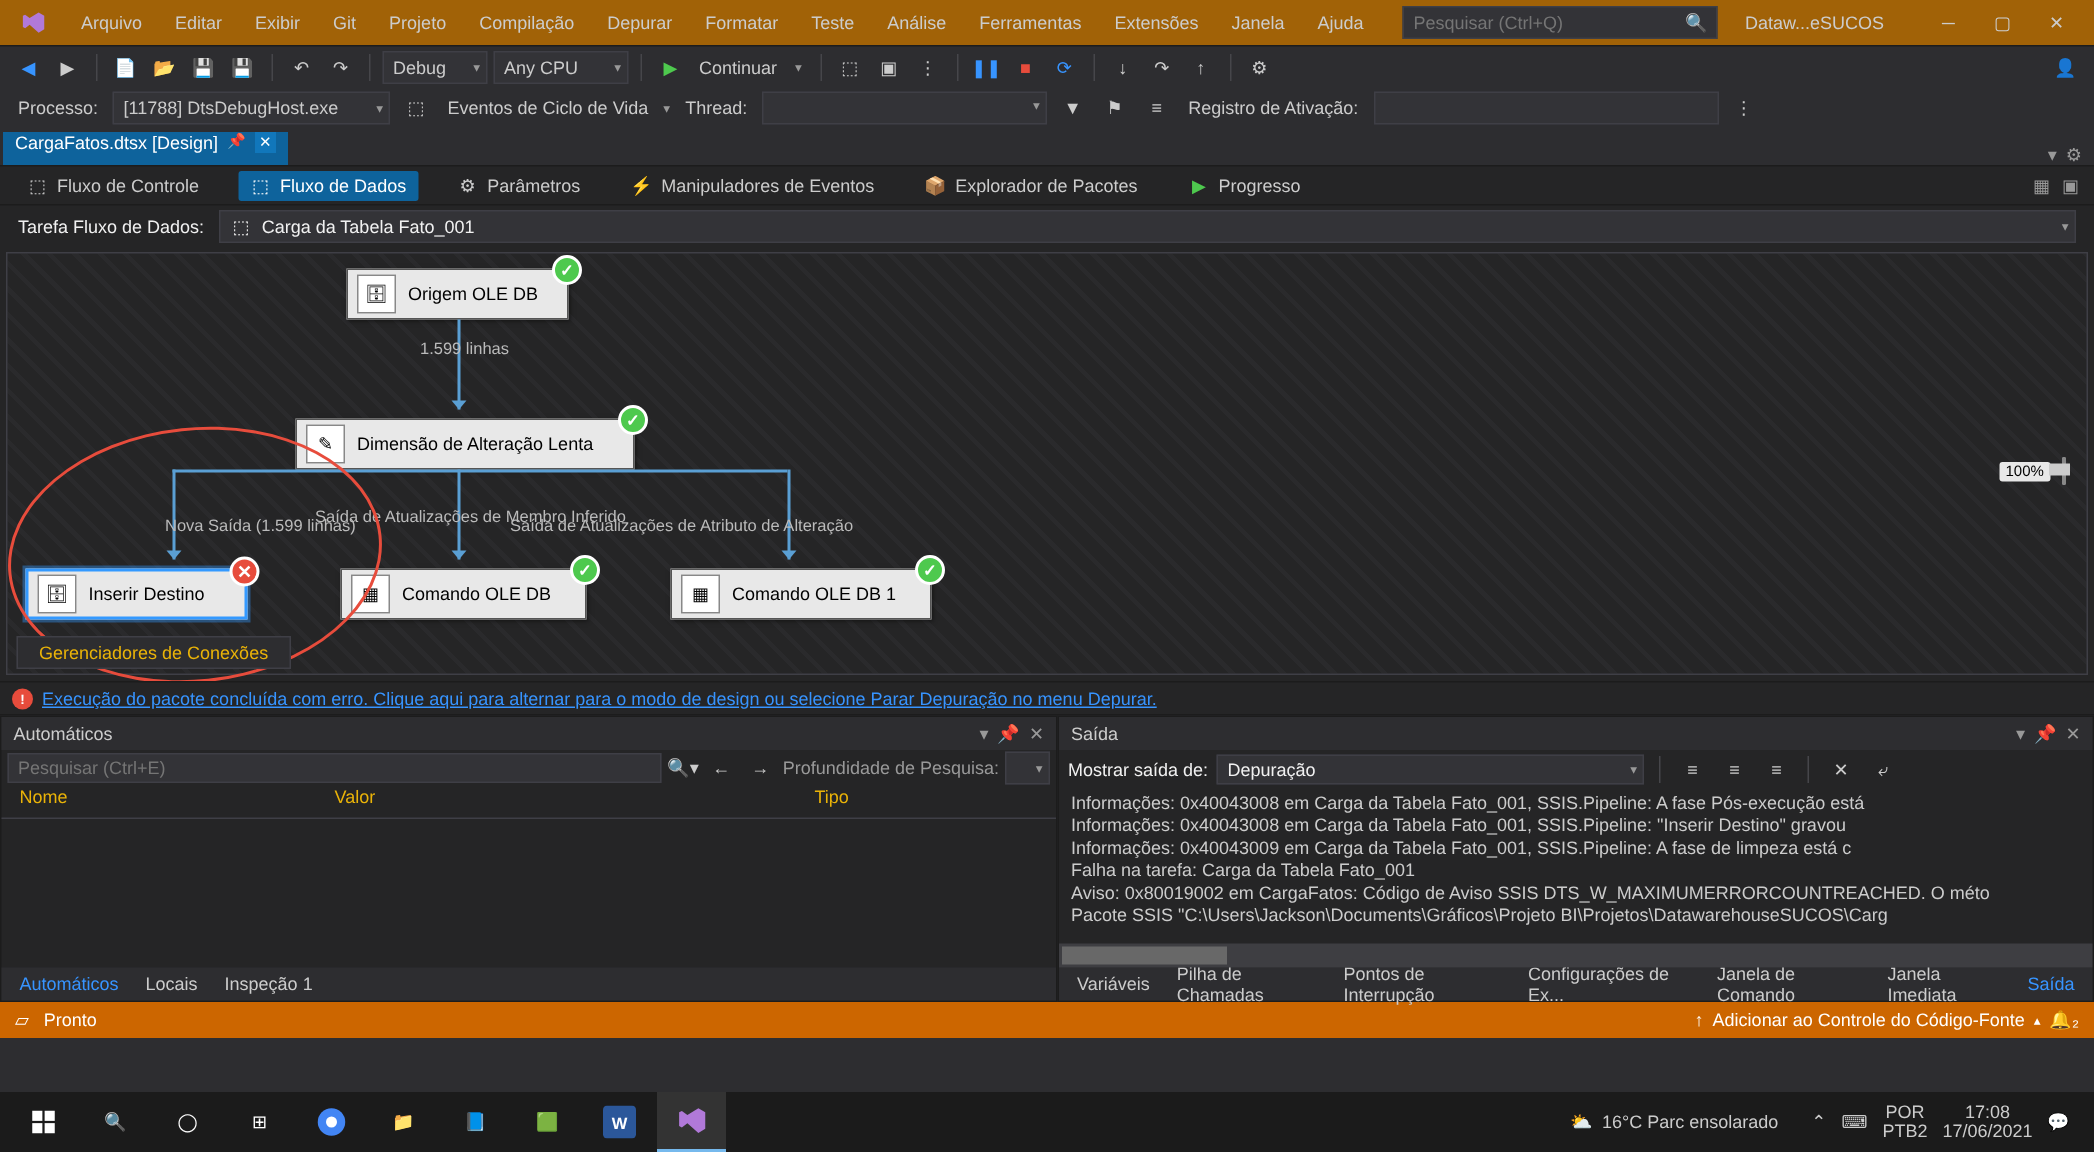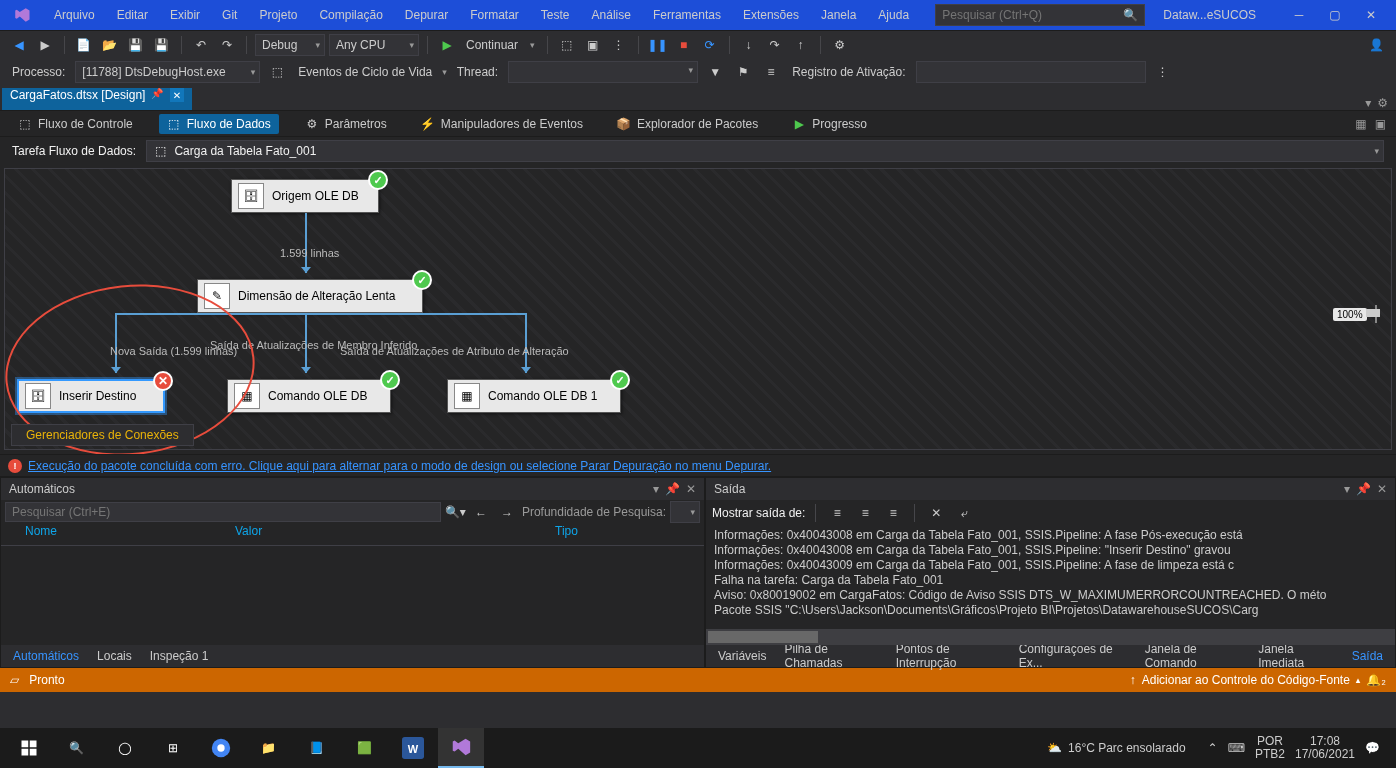--- a/index.html
+++ b/index.html
@@ -1,19 +1,19 @@
 <!DOCTYPE html>
 <html><head>
 <meta charset="utf-8">
 <style>
 *{margin:0;padding:0;box-sizing:border-box;font-family:"Segoe UI",sans-serif;font-size:12px;user-select:none}
 body{width:1396px;height:768px;background:#2d2d30;color:#f1f1f1;overflow:hidden;position:relative}
 
 
-.titlebar{height:30px;background:#1d4ed8;display:flex;align-items:center;padding:0 8px;gap:4px}
+.titlebar{height:30px;background:#a16207;display:flex;align-items:center;padding:0 8px;gap:4px}
 .vs-logo{width:28px;height:20px;display:flex;align-items:center;justify-content:center}
 .menu{display:flex;gap:2px;margin-left:4px}
 .menu-item{padding:4px 10px;cursor:pointer;color:#ccc}
 .search-box{margin-left:auto;width:210px;height:22px;background:#333337;border:1px solid #3f3f46;display:flex;align-items:center;padding:0 6px;color:#999}
 .search-box input{flex:1;background:none;border:none;outline:none;color:#ccc;font-size:12px}
 .sol-name{padding:0 14px;color:#ccc}
 .win-ctrl{display:flex;gap:2px;margin-left:8px}
 .win-btn{width:34px;height:22px;display:flex;align-items:center;justify-content:center;color:#ccc;cursor:pointer}
 
 
@@ -75,21 +75,21 @@
 .err-ico{width:14px;height:14px;border-radius:50%;background:#e74c3c;color:#fff;display:flex;align-items:center;justify-content:center;font-size:9px;font-weight:bold}
 .err-link{color:#3794ff;text-decoration:underline;cursor:pointer}
 
 
 .panels{display:flex;height:192px;border-top:1px solid #1c1c1c}
 .panel{flex:1;display:flex;flex-direction:column;background:#252526;border:1px solid #1c1c1c}
 .panel-hdr{height:22px;background:#2d2d30;display:flex;align-items:center;padding:0 8px;color:#ccc}
 .panel-hdr .pctrl{margin-left:auto;display:flex;gap:6px;color:#999;font-size:10px}
 .auto-search{height:24px;display:flex;align-items:center;padding:0 4px;gap:4px}
 .auto-search input{flex:1;background:#333337;border:1px solid #3f3f46;height:20px;padding:0 6px;color:#ccc;outline:none}
-.auto-cols{height:22px;display:flex;border-bottom:1px solid #3f3f46;color:#0ea5e9;padding:0 24px}
+.auto-cols{height:22px;display:flex;border-bottom:1px solid #3f3f46;color:#eab308;padding:0 12px}
 .auto-cols span:nth-child(1){width:210px}
 .auto-cols span:nth-child(2){width:320px}
 .auto-body{flex:1}
 
 .out-toolbar{height:26px;display:flex;align-items:center;padding:0 6px;gap:6px}
 .out-dd{height:20px;background:#333337;border:1px solid #3f3f46;padding:0 18px 0 6px;min-width:285px;position:relative;display:flex;align-items:center}
 .out-dd::after{content:"▾";position:absolute;right:4px;color:#999;font-size:9px}
 .out-body{flex:1;font-family:Consolas,monospace;font-size:12px;color:#ccc;padding:2px 8px;overflow:hidden;white-space:pre;line-height:15px}
 .out-scroll{height:16px;background:#3e3e42;position:relative}
 .out-scroll-thumb{position:absolute;left:2px;top:2px;height:12px;width:110px;background:#686868}
@@ -268,21 +268,21 @@
         </div>
       <div class="zoom-fit"></div>
     </div>
 
     <div class="node" style="left:226px;top:10px;width:148px;height:34px">
       <div class="node-ic">🗄</div>
       <span>Origem OLE DB</span>
       <div class="check-badge">✓</div>
     </div>
     <div class="arrow" style="left:300px;top:44px;height:60px"></div>
-    <div class="flow-label" style="left:275px;top:78px">1.599 linhas</div>
+    <div class="flow-label" style="left:275px;top:58px">1.599 linhas</div>
 
     <div class="node" style="left:192px;top:110px;width:226px;height:34px">
       <div class="node-ic">✎</div>
       <span>Dimensão de Alteração Lenta</span>
       <div class="check-badge">✓</div>
     </div>
 
     <div class="arrow" style="left:110px;top:144px;height:60px"></div>
     <div class="arrow" style="left:300px;top:144px;height:60px"></div>
     <div class="arrow" style="left:520px;top:144px;height:60px"></div>
@@ -359,20 +359,21 @@
     <div class="panel-hdr">
       <span>Saída</span>
       <div class="pctrl">
           <span>▾</span>
           <span>📌</span>
           <span>✕</span>
         </div>
     </div>
     <div class="out-toolbar">
       <span>Mostrar saída de:</span>
+      <div class="out-dd">Depuração</div>
       <div class="tb-sep"></div>
       <span class="tb-btn">≡</span>
       <span class="tb-btn">≡</span>
       <span class="tb-btn">≡</span>
       <div class="tb-sep"></div>
       <span class="tb-btn">✕</span>
       <span class="tb-btn">⤶</span>
     </div>
     <div class="out-body"><span>Informações: 0x40043008 em Carga da Tabela Fato_001, SSIS.Pipeline: A fase Pós-execução está</span>
 <span>Informações: 0x40043008 em Carga da Tabela Fato_001, SSIS.Pipeline: "Inserir Destino" gravou</span>

